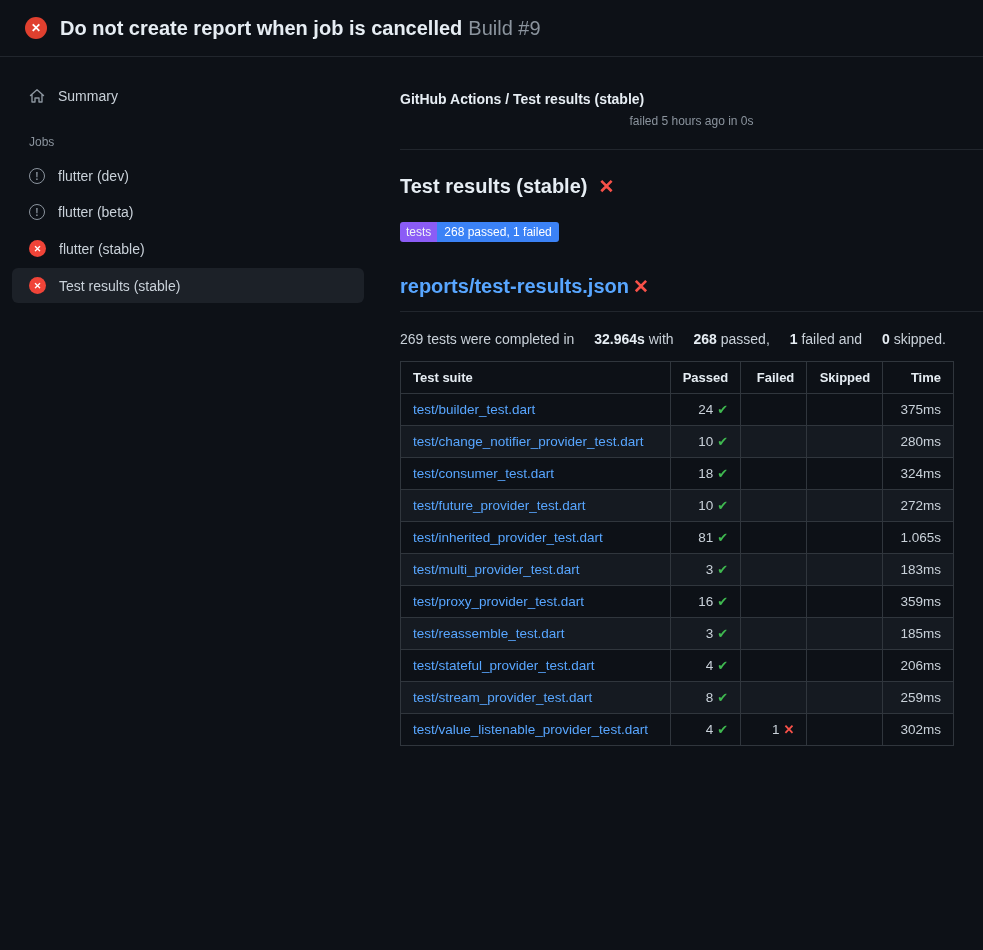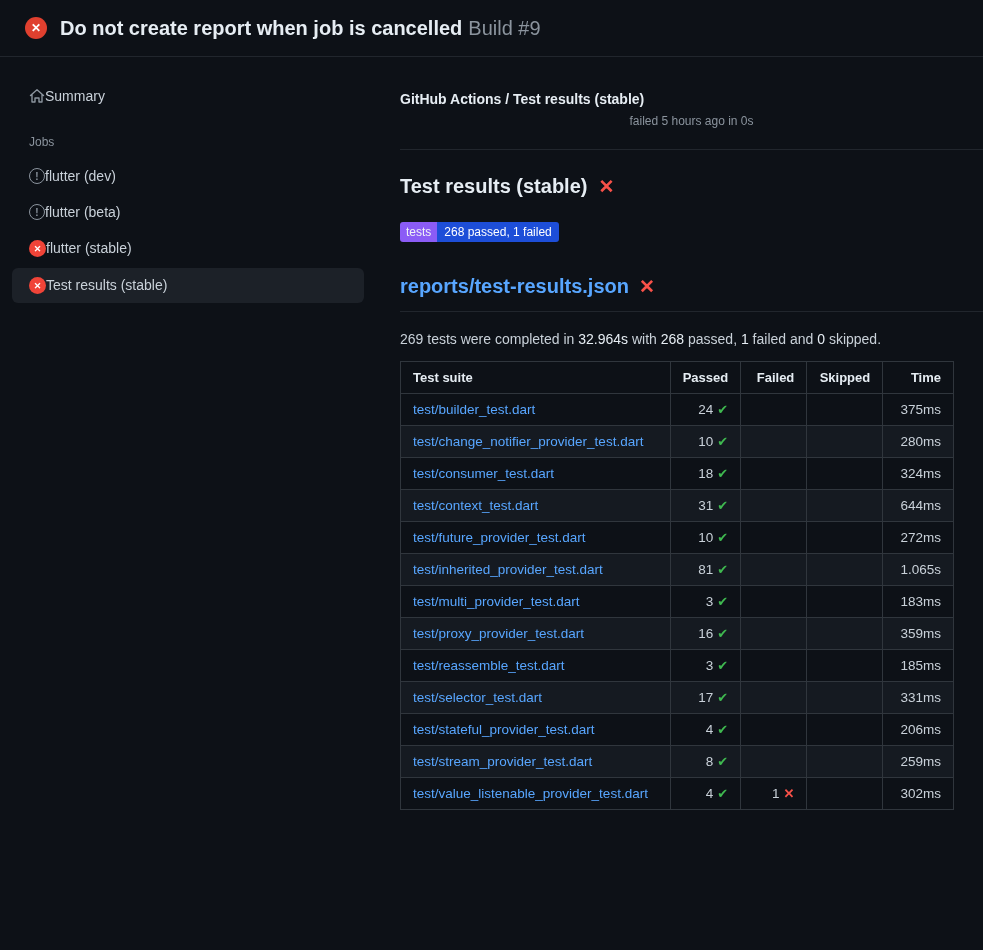--- a/index.html
+++ b/index.html
@@ -26,21 +26,21 @@
   }
   .page-title { font-size: 20px; font-weight: 700; color: #e6edf3; margin: 0; }
   .page-title .build-no { color: #8b949e; font-weight: 400; margin-left: 6px; }
 
   
   .layout { display: flex; align-items: flex-start; }
 
   
   .sidebar { width: 376px; flex: 0 0 auto; padding: 22px 12px 0 12px; }
   .side-item {
-    display: flex; align-items: flex-start; 
+    display: flex; align-items: center; gap: 13px;
     padding: 9px 17px; border-radius: 6px;
     font-size: 14px; color: #c9d1d9; cursor: pointer;
     margin-bottom: 2px;
   }
   .side-item.selected { background: #1c2128; }
   .jobs-label { color: #8b949e; font-size: 12px; padding: 20px 17px 10px 17px; }
   .icon-neutral {
     width: 16px; height: 16px; border-radius: 50%;
     border: 1.5px solid #8b949e; color: #8b949e;
     font-size: 10px; font-weight: bold;
@@ -67,32 +67,32 @@
     margin-top: 25px;
     font-size: 20px; font-weight: 700; color: #e6edf3;
   }
   .x-mark { color: #f85149; font-weight: 700; font-size: 19px; }
 
   .badge {
     display: inline-flex; margin-top: 24px;
     font-size: 12px; border-radius: 3px; overflow: hidden; line-height: 1;
   }
   .badge-key { background: #8b5cf6; color: #f0f3f6; padding: 4px 6px; }
-  .badge-val { background: #1d4ed8; color: #fff; padding: 4px 7px; }
+  .badge-val { background: #3b82f6; color: #fff; padding: 4px 7px; }
 
   .report-heading {
-    display: flex; align-items: center; gap: 10px;
+    display: flex; align-items: center; gap: 4px;
     margin-top: 33px; padding-bottom: 13px;
     border-bottom: 1px solid #21262d;
     font-size: 20px; font-weight: 700;
   }
   .report-heading a { color: #58a6ff; text-decoration: none; }
 
   .summary-line { font-size: 14px; margin-top: 19px; color: #c9d1d9; }
-  .summary-line .strong { font-weight: 400; color: #e6edf3; }
+  .summary-line .strong { font-weight: 700; color: #e6edf3; margin-left: 16px; }
 
   
   table.results {
     border-collapse: collapse;
     width: 554px;
     font-size: 13.5px;
   }
   table.results th, table.results td {
     border: 1px solid #30363d;
     padding: 8px 12px;
@@ -200,27 +200,20 @@
             <td class="col-time num">280ms</td>
           </tr>
           <tr>
             <td class="col-suite"><a href="#">test/consumer_test.dart</a></td>
             <td class="col-passed num"><span>18</span><span class="check-ico">✔</span></td>
             <td class="col-failed num"></td>
             <td class="col-skipped num"></td>
             <td class="col-time num">324ms</td>
           </tr>
           <tr>
-            <td class="col-suite"><a href="#">test/context_test.dart</a></td>
-            <td class="col-passed num"><span>31</span><span class="check-ico">✔</span></td>
-            <td class="col-failed num"></td>
-            <td class="col-skipped num"></td>
-            <td class="col-time num">644ms</td>
-          </tr>
-          <tr>
             <td class="col-suite"><a href="#">test/future_provider_test.dart</a></td>
             <td class="col-passed num"><span>10</span><span class="check-ico">✔</span></td>
             <td class="col-failed num"></td>
             <td class="col-skipped num"></td>
             <td class="col-time num">272ms</td>
           </tr>
           <tr>
             <td class="col-suite"><a href="#">test/inherited_provider_test.dart</a></td>
             <td class="col-passed num"><span>81</span><span class="check-ico">✔</span></td>
             <td class="col-failed num"></td>
@@ -240,27 +233,20 @@
             <td class="col-failed num"></td>
             <td class="col-skipped num"></td>
             <td class="col-time num">359ms</td>
           </tr>
           <tr>
             <td class="col-suite"><a href="#">test/reassemble_test.dart</a></td>
             <td class="col-passed num"><span>3</span><span class="check-ico">✔</span></td>
             <td class="col-failed num"></td>
             <td class="col-skipped num"></td>
             <td class="col-time num">185ms</td>
-          </tr>
-          <tr>
-            <td class="col-suite"><a href="#">test/selector_test.dart</a></td>
-            <td class="col-passed num"><span>17</span><span class="check-ico">✔</span></td>
-            <td class="col-failed num"></td>
-            <td class="col-skipped num"></td>
-            <td class="col-time num">331ms</td>
           </tr>
           <tr>
             <td class="col-suite"><a href="#">test/stateful_provider_test.dart</a></td>
             <td class="col-passed num"><span>4</span><span class="check-ico">✔</span></td>
             <td class="col-failed num"></td>
             <td class="col-skipped num"></td>
             <td class="col-time num">206ms</td>
           </tr>
           <tr>
             <td class="col-suite"><a href="#">test/stream_provider_test.dart</a></td>

